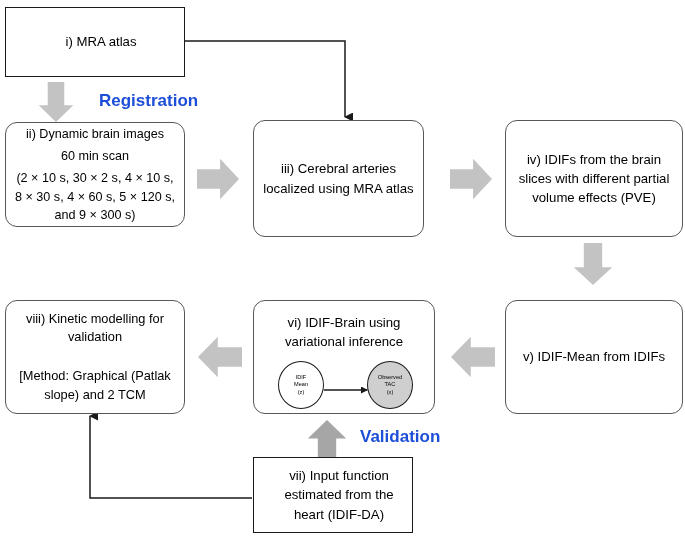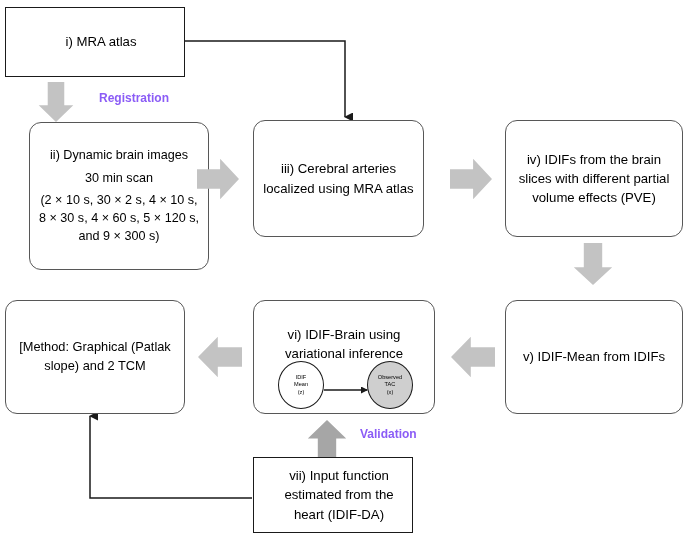--- a/index.html
+++ b/index.html
@@ -54,23 +54,23 @@
     clip-path: polygon(27% 0%, 73% 0%, 73% 58%, 98% 58%, 50% 100%, 2% 58%, 27% 58%);
   }
   .block-arrow.up {
     clip-path: polygon(27% 100%, 73% 100%, 73% 42%, 98% 42%, 50% 0%, 2% 42%, 27% 42%);
   }
   .block-arrow.dark { background: #a6a6a6; }
 
   
   .caption {
     position: absolute;
-    font-size: 12px;
+    font-size: 17px;
     font-weight: bold;
-    color: #8b5cf6;
+    color: #1d4ed8;
     white-space: nowrap;
   }
 
   
   #connectors {
     position: absolute;
     left: 0;
     top: 0;
     width: 685px;
     height: 539px;
@@ -122,47 +122,48 @@
     <path d="M252,498 L90,498 L90,416" fill="none" stroke="#1a1a1a" stroke-width="1.5" marker-end="url(#arrowhead-up)"></path>
   </svg>
 
   <div class="node sharp" style="left:5px; top:7px; width:180px; height:70px;">
     <p>i) MRA atlas</p>
   </div>
 
   <div class="block-arrow down" style="left:38px; top:82px; width:36px; height:40px;"></div>
   <div class="caption" style="left:99px; top:91px;">Registration</div>
 
-  <div class="node rounded tight" style="left:5px; top:122px; width:180px; height:148px; font-size:12.6px;margin-left:24px;">
+  <div class="node rounded tight" style="left:5px; top:122px; width:180px; height:105px; font-size:12.6px;">
     <p>ii) Dynamic brain images</p>
-    <p>30 min scan</p>
+    <p>60 min scan</p>
     <p>(2 × 10 s, 30 × 2 s, 4 × 10 s, 8 × 30 s, 4 × 60 s, 5 × 120 s, and 9 × 300 s)</p>
   </div>
 
   <div class="block-arrow right" style="left:197px; top:158px; width:42px; height:42px;"></div>
 
   <div class="node rounded" style="left:253px; top:120px; width:171px; height:117px;">
     <p>iii) Cerebral arteries localized using MRA atlas</p>
   </div>
 
   <div class="block-arrow right" style="left:450px; top:158px; width:42px; height:42px;"></div>
 
   <div class="node rounded" style="left:505px; top:120px; width:178px; height:117px;">
     <p>iv) IDIFs from the brain slices with different partial volume effects (PVE)</p>
   </div>
 
   <div class="block-arrow down" style="left:573px; top:243px; width:40px; height:42px;"></div>
 
   <div class="node rounded" style="left:5px; top:300px; width:180px; height:114px; font-size:12.8px;">
+    <p>viii) Kinetic modelling  for validation</p>
     <p>[Method: Graphical (Patlak slope) and 2 TCM</p>
   </div>
 
   <div class="block-arrow left" style="left:198px; top:336px; width:44px; height:42px;"></div>
 
-  <div class="node rounded" style="left:253px; top:300px; width:182px; height:114px; justify-content:flex-start; padding-top:24px;">
+  <div class="node rounded" style="left:253px; top:300px; width:182px; height:114px; justify-content:flex-start; padding-top:12px;">
     <p>vi) IDIF-Brain using variational inference</p>
 
     <div class="gm">
       <svg viewBox="0 0 182 62" width="182" height="62" style="position:absolute; left:0; top:0;" xmlns="http://www.w3.org/2000/svg">
         <defs>
           <marker id="gm-arrow" markerWidth="7" markerHeight="7" refX="6" refY="3.5" orient="auto" markerUnits="userSpaceOnUse">
             <path d="M0,0 L7,3.5 L0,7 Z" fill="#1a1a1a"></path>
           </marker>
         </defs>
         <line x1="70" y1="31" x2="113" y2="31" stroke="#1a1a1a" stroke-width="1.3" marker-end="url(#gm-arrow)"></line>

